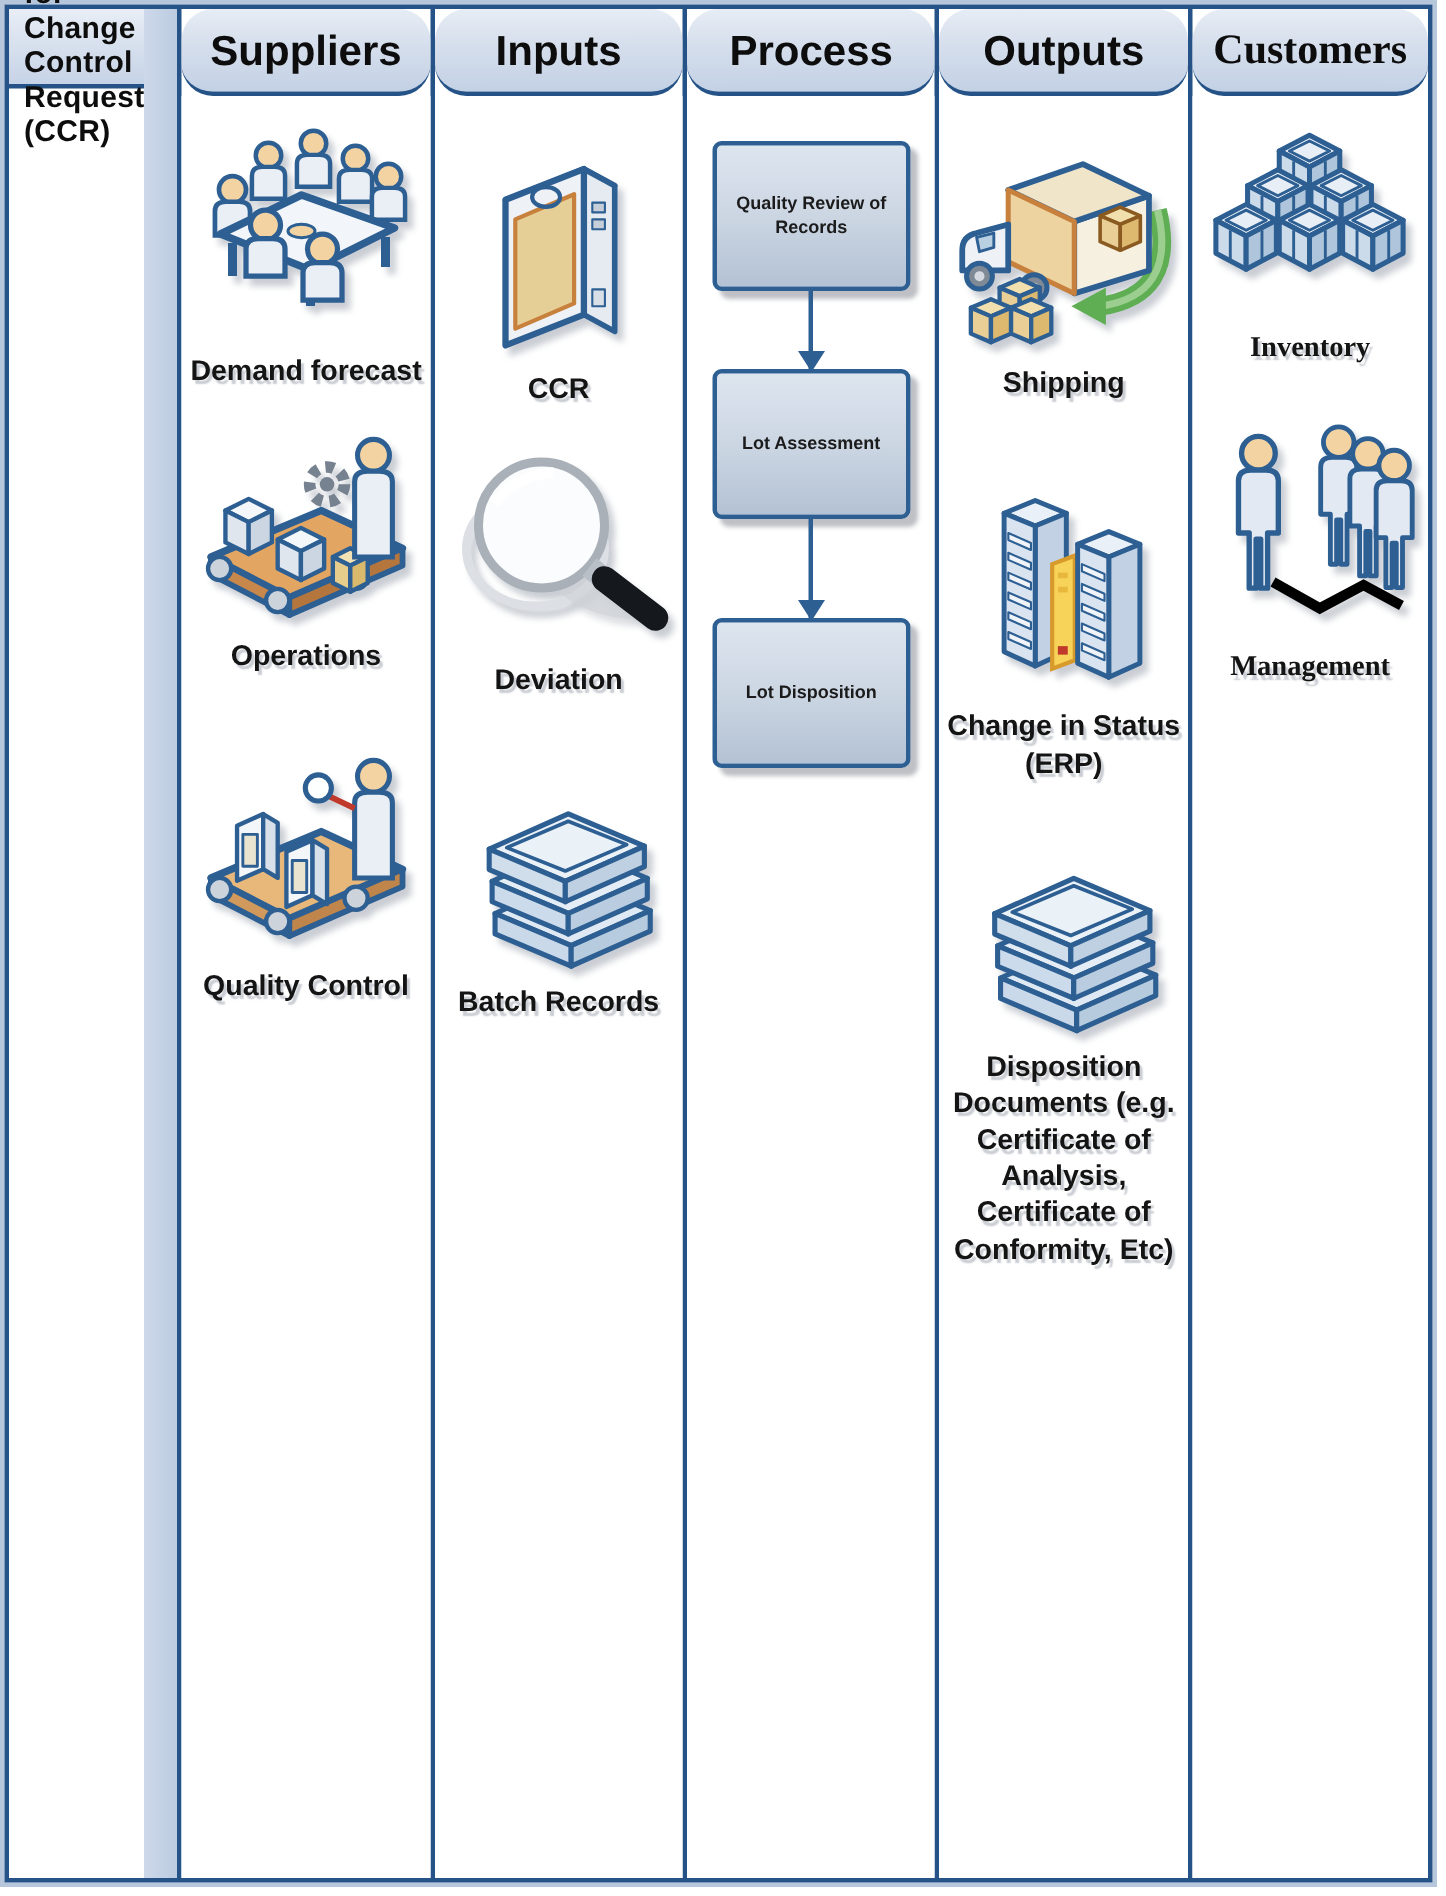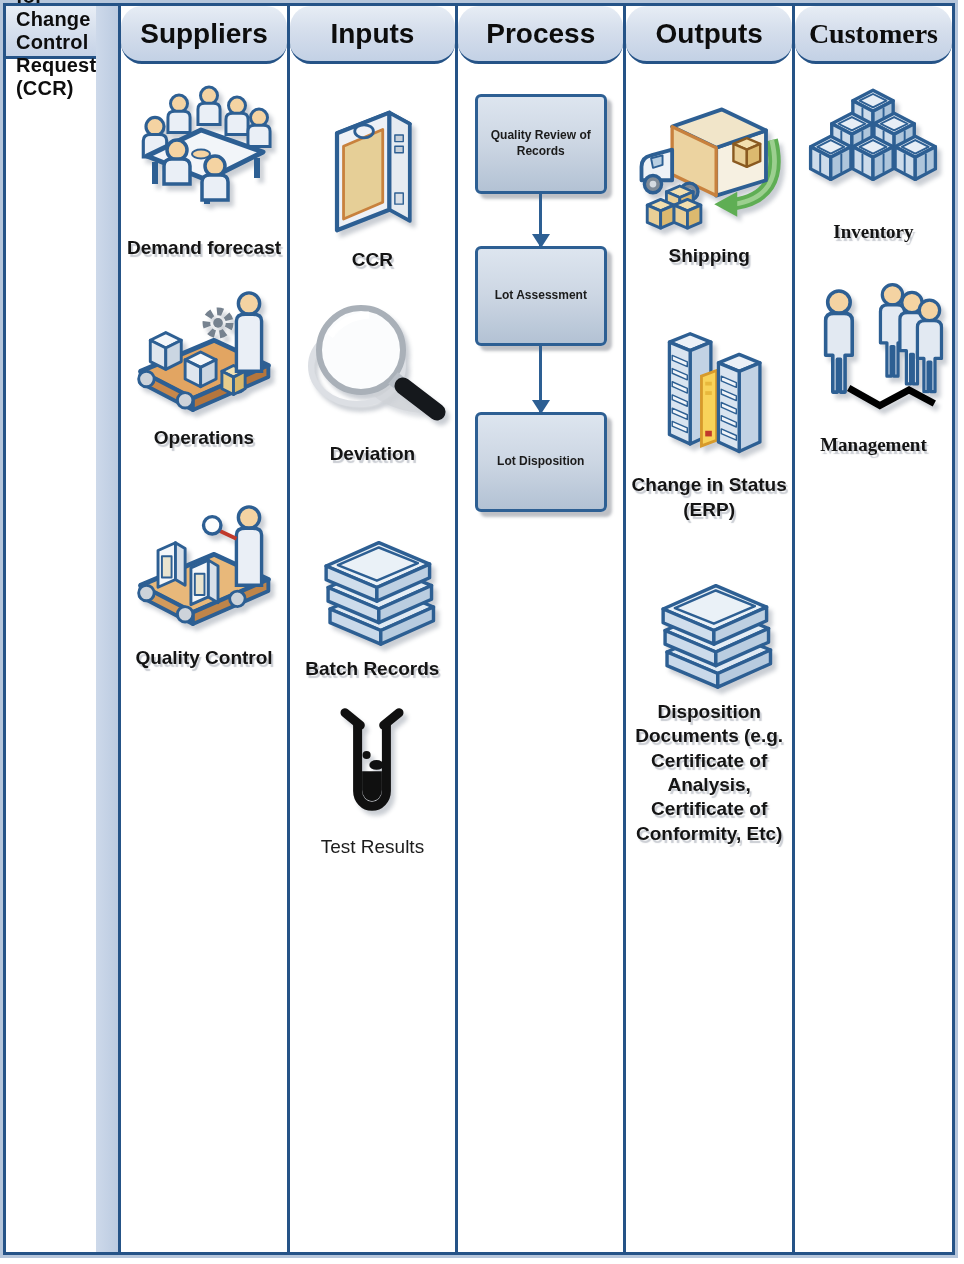--- a/index.html
+++ b/index.html
@@ -189,33 +189,20 @@
                   <polygon points="28,40 80,62 80,76 28,54" fill="#d0deec"></polygon>
                   <polygon points="80,62 134,38 134,52 80,76" fill="#bed0e2"></polygon>
                   <polygon points="40,39 82,21 122,37 80,55" fill="none" stroke-width="2.5"></polygon>
                 </g>
               </g>
             </svg>
           </div>
           <div class="label mt8">Batch Records</div>
         </div>
 
-        <div class="item mt20">
-          <div class="icon">
-            <svg viewBox="0 0 100 140" width="90" height="126">
-              <path d="M34,24 L34,100 A16,17 0 0 0 66,100 L66,24" fill="none" stroke="#101010" stroke-width="10"></path>
-              <path d="M20,13 L37,27" stroke="#101010" stroke-width="10" stroke-linecap="round"></path>
-              <path d="M80,13 L63,27" stroke="#101010" stroke-width="10" stroke-linecap="round"></path>
-              <path d="M39,78 L61,78 L61,99 A11,12 0 0 1 39,99 Z" fill="#101010"></path>
-              <circle cx="44" cy="60" r="4.5" fill="#101010"></circle>
-              <ellipse cx="55" cy="71" rx="8" ry="5.5" fill="#101010"></ellipse>
-            </svg>
-          </div>
-          <div class="label plain mt8">Test Results</div>
-        </div>
       </div>
     </div>
 
     <div class="col">
       <div class="colheader">Process</div>
       <div class="colbody">
         <div class="flow-box mt30">Quality Review of Records</div>
         <div class="flow-arrow" style="height:52px"></div>
         <div class="flow-box">Lot Assessment</div>
         <div class="flow-arrow" style="height:66px"></div>

